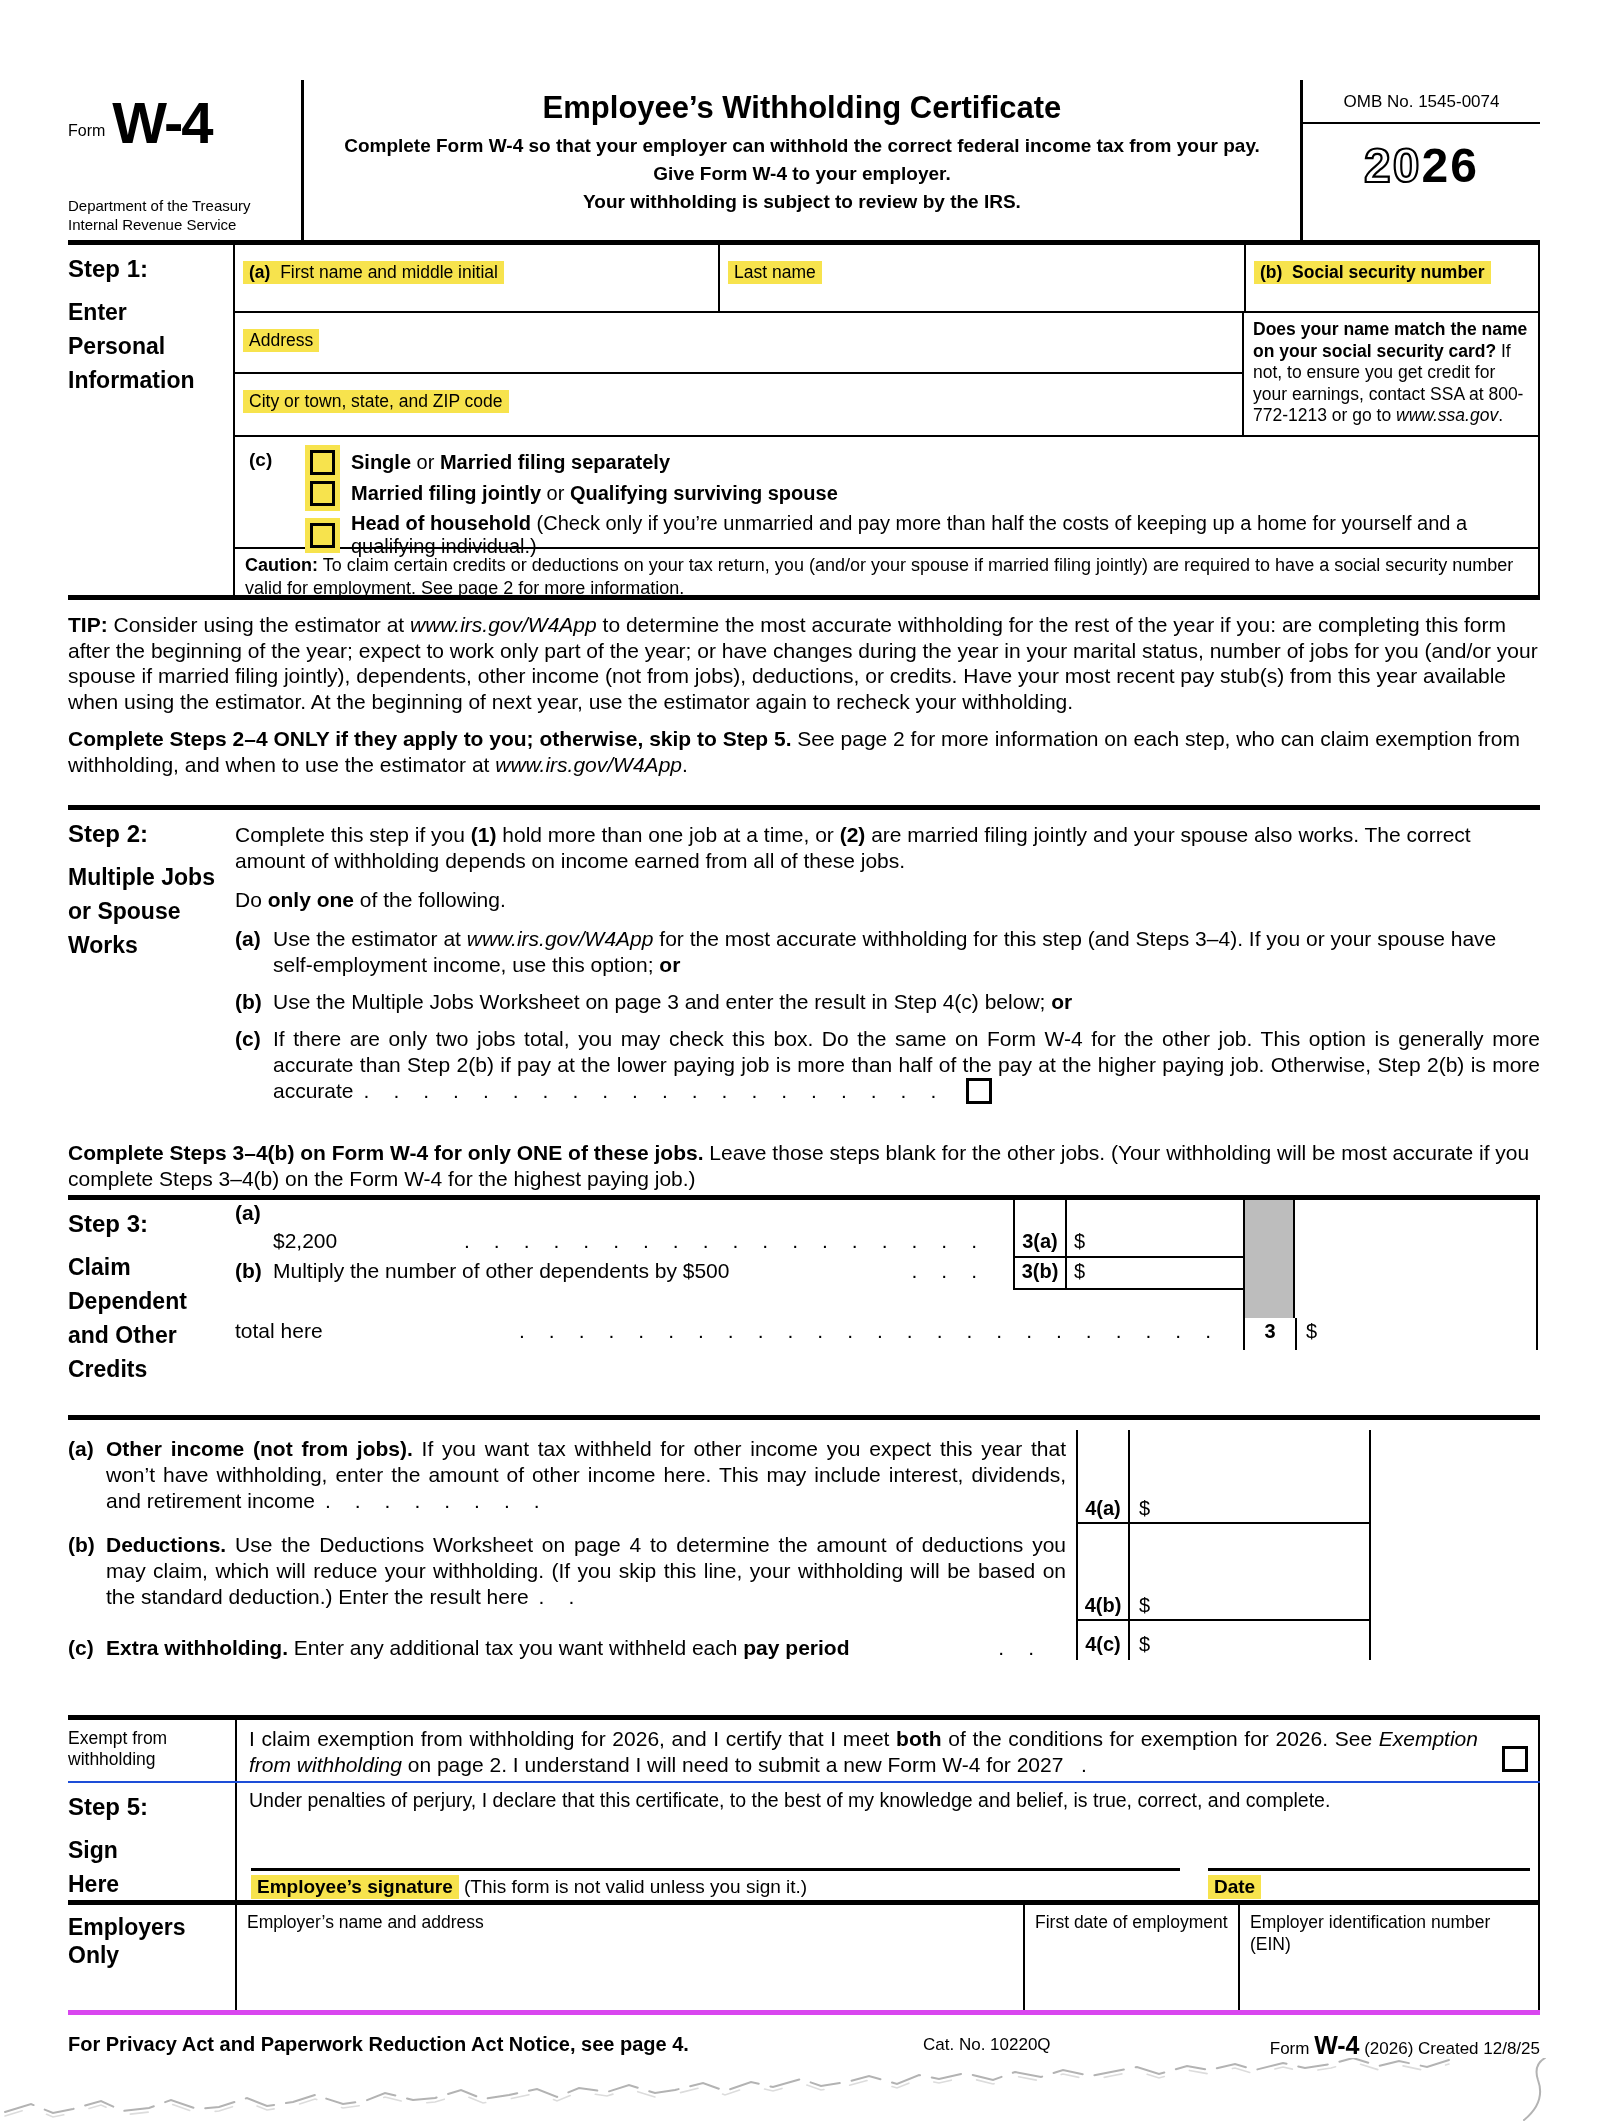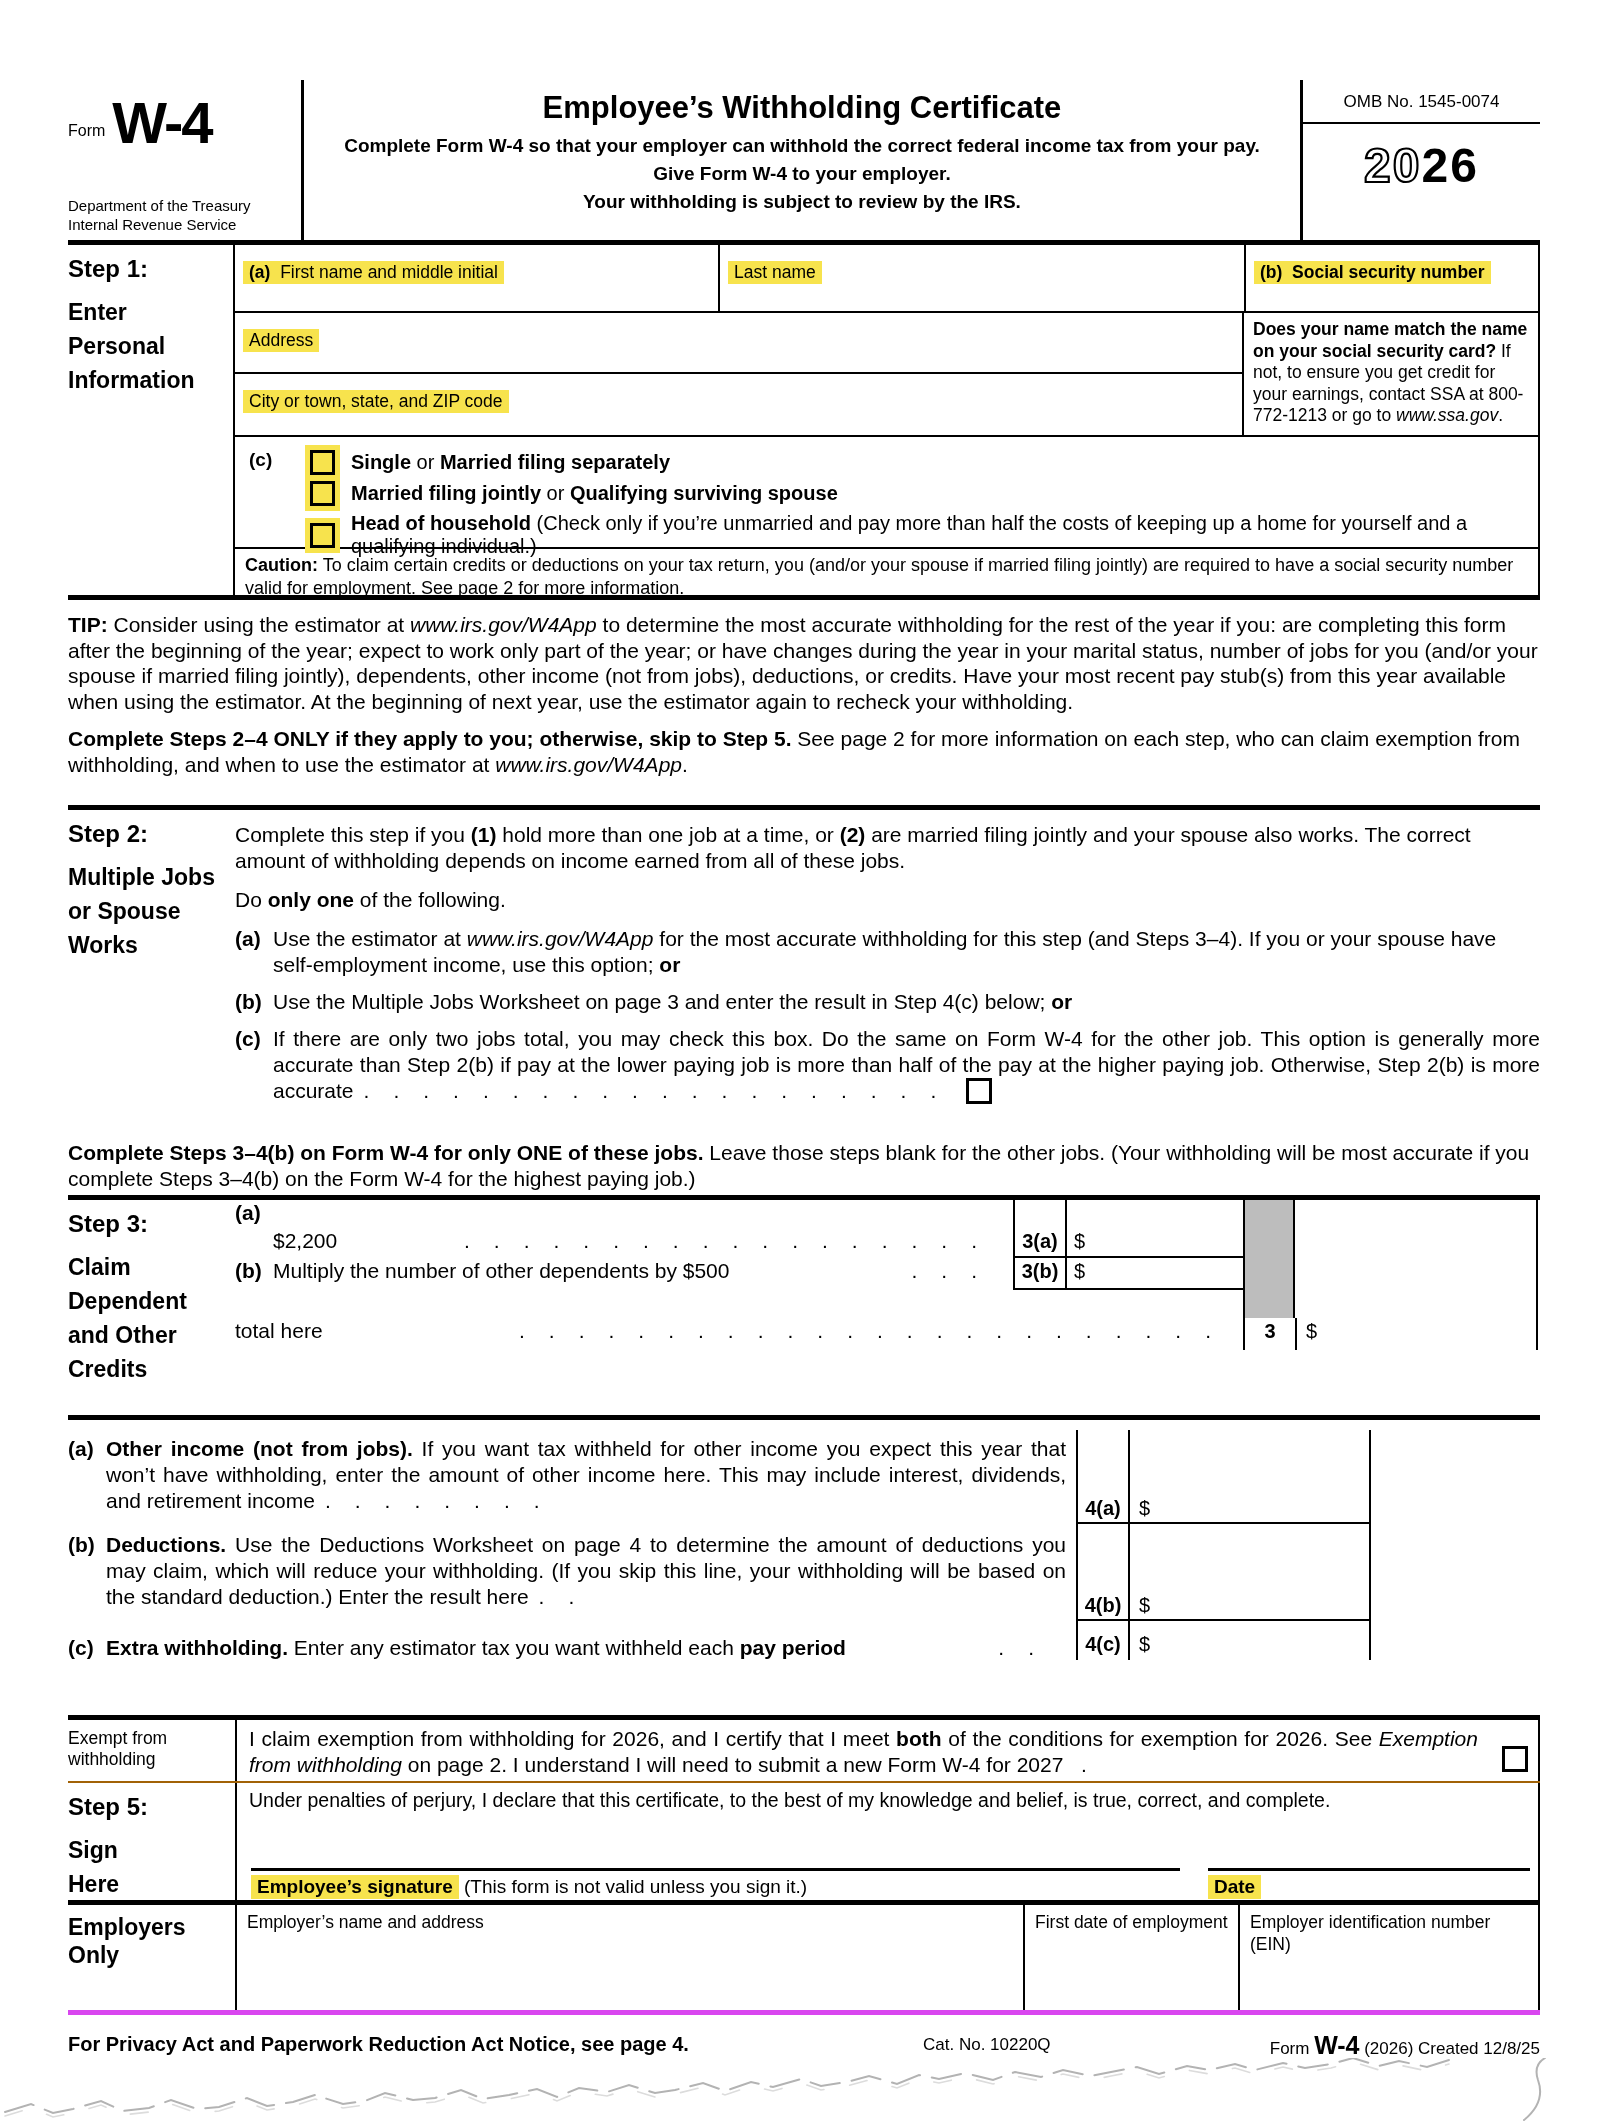--- a/index.html
+++ b/index.html
@@ -93,21 +93,21 @@
   .s4l { width:52px; border-left:2px solid #000; font-weight:bold; font-size:20px;
          text-align:center; }
   .s4d { width:243px; border-left:2px solid #000; border-right:2px solid #000;
          padding-left:9px; font-size:20px; }
   .vbot { display:flex; align-items:flex-end; padding-bottom:2px; }
   .vbot span { width:100%; text-align:center; }
   .s4d.vbot { justify-content:flex-start; } .s4d.vbot span { text-align:left; }
   .spacer { height:55px; }
 
   
-  .exempt { display:flex; height:68px; border-top:5px solid #000; border-bottom:2px solid #a16207; overflow:hidden; }
+  .exempt { display:flex; height:68px; border-top:5px solid #000; border-bottom:2px solid #1d4ed8; overflow:hidden; }
   .ex-label { width:167px; font-size:17.5px; line-height:21px; padding-top:8px; }
   .ex-body { flex:1; border-left:2px solid #000; border-right:2px solid #000; position:relative;
              padding:6px 60px 0 12px; font-size:21px; line-height:26px; }
   .ex-cbx { position:absolute; right:10px; bottom:9px; }
 
   
   .step5 { display:flex; height:122px; border-bottom:5px solid #000; overflow:hidden; }
   .s5label .stitle { width:70px; }
   .s5body { flex:1; border-left:2px solid #000; border-right:2px solid #000;
             position:relative; padding:6px 12px 0; }
@@ -327,21 +327,21 @@
           </div>
         <div class="s4d bb vbot">
             <span>$</span>
           </div>
       </div>
       <div class="r" style="height:49px">
         <div class="s4t">
           <div class="item" style="margin:14px 0 0">
             <span class="imark">(c)</span>
             <span class="itext" style="display:flex">
-                <span><span class="b">Extra withholding.</span><span> Enter any estimator tax you want withheld each </span><span class="b">pay period</span></span>
+                <span><span class="b">Extra withholding.</span><span> Enter any additional tax you want withheld each </span><span class="b">pay period</span></span>
                 <span class="dots dotend">..</span>
               </span>
           </div>
         </div>
         <div class="s4l bb" style="padding-top:12px"><span>4(c)</span></div>
         <div class="s4d bb" style="padding-top:12px"><span>$</span></div>
       </div>
     </div>
   </div>
 

